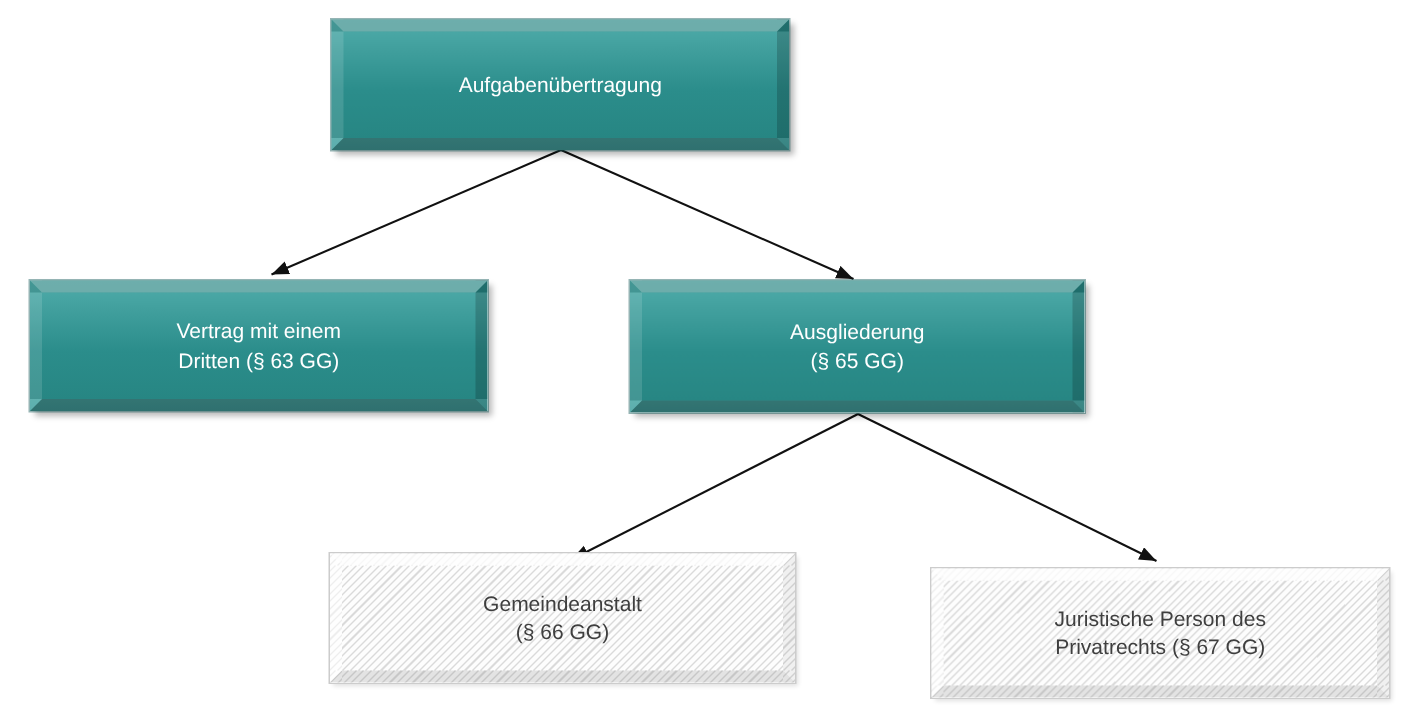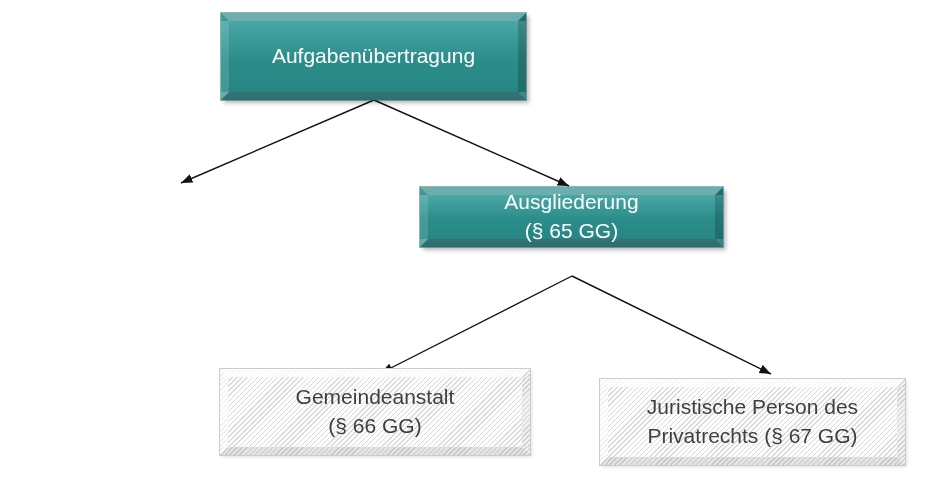--- a/index.html
+++ b/index.html
@@ -23,21 +23,21 @@
     height: 480px;
     pointer-events: none;
   }
   .node {
     position: absolute;
     box-sizing: border-box;
     display: flex;
     align-items: center;
     justify-content: center;
     text-align: center;
-    font-size: 21px;
+    font-size: 14px;
     line-height: 1.36;
   }
   .node .label {
     white-space: pre-line;
     padding: 0 4px;
   }
   .node.teal {
     background: linear-gradient(180deg, #4aa7a5 0%, #2b8d8b 55%, #278683 100%);
     color: #ffffff;
     border: 8px solid;
@@ -54,23 +54,23 @@
     color: #3f3f3f;
     border: 8px solid;
     border-top-color: rgba(255, 255, 255, 0.80);
     border-left-color: rgba(255, 255, 255, 0.55);
     border-right-color: rgba(120, 120, 120, 0.10);
     border-bottom-color: rgba(120, 120, 120, 0.20);
     box-shadow: 0 0 0 1px #cccccc, 2px 2px 3px rgba(0, 0, 0, 0.12);
   }
   #node-root          { left: 221px; top: 13px;  width: 305px; height: 87px; }
   #node-vertrag       { left: 20px;  top: 187px; width: 305px; height: 87px; }
-  #node-ausgliederung { left: 420px; top: 187px; width: 303px; height: 60px; }
+  #node-ausgliederung { left: 420px; top: 187px; width: 303px; height: 88px; }
   #node-gemeindeanstalt { left: 220px; top: 369px; width: 310px; height: 86px; }
-  #node-juristische   { left: 600px; top: 379px; width: 305px; height: 86px; }
+  #node-juristische   { left: 621px; top: 379px; width: 305px; height: 86px; }
 </style>
 </head>
 <body>
 
 <div class="canvas">
 
   <svg class="edges" viewBox="0 0 952 480" xmlns="http://www.w3.org/2000/svg">
     <defs>
       <marker id="arrowhead" markerUnits="userSpaceOnUse" markerWidth="13" markerHeight="10" refX="11.5" refY="4.5" orient="auto">
         <path d="M0,0 L11.5,4.5 L0,9 Z" fill="#111111"></path>
@@ -79,20 +79,24 @@
     <line x1="374" y1="100" x2="181" y2="183" stroke="#111111" stroke-width="1.4" marker-end="url(#arrowhead)"></line>
     <line x1="374" y1="100" x2="569" y2="186" stroke="#111111" stroke-width="1.4" marker-end="url(#arrowhead)"></line>
     <line x1="572" y1="276" x2="381" y2="373" stroke="#111111" stroke-width="1.4" marker-end="url(#arrowhead)"></line>
     <line x1="572" y1="276" x2="771" y2="374" stroke="#111111" stroke-width="1.4" marker-end="url(#arrowhead)"></line>
   </svg>
 
   <div class="node teal" id="node-root">
     <span class="label">Aufgabenübertragung</span>
   </div>
 
+  <div class="node teal" id="node-vertrag">
+    <span class="label">Vertrag mit einem
+Dritten (§ 63 GG)</span>
+  </div>
 
   <div class="node teal" id="node-ausgliederung">
     <span class="label">Ausgliederung
 (§ 65 GG)</span>
   </div>
 
   <div class="node hatched" id="node-gemeindeanstalt">
     <span class="label">Gemeindeanstalt
 (§ 66 GG)</span>
   </div>

